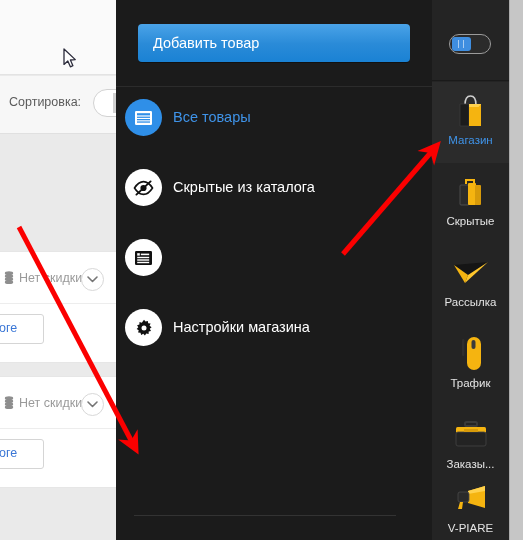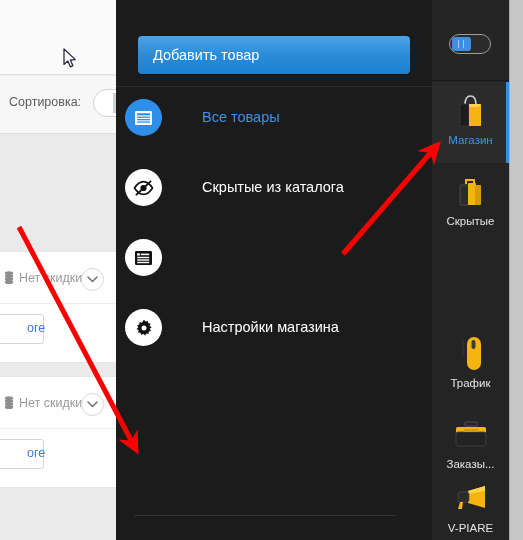--- a/index.html
+++ b/index.html
@@ -122,21 +122,20 @@
     border-radius: 3px;
     background: #fff;
     box-sizing: border-box;
   }
   .blue-btn-partial span {
     position: absolute;
     left: 42px; top: 6px;
     font-size: 12.5px;
     color: #3b77d6;
     white-space: nowrap;
-    padding-left: 28px;
   }
 
   
   .flyout {
     position: absolute;
     left: 116px; top: 0;
     width: 316px;
     height: 540px;
     background: #1b1b1b;
   }
@@ -156,21 +155,20 @@
     border: none;
     cursor: pointer;
     padding: 0;
     color: #ffffff;
     font-family: "Liberation Sans", sans-serif;
     font-size: 14.5px;
     text-align: left;
     text-indent: 15px;
     line-height: 38px;
     box-shadow: 0 1px 0 rgba(0,0,0,0.35);
-    margin-top: 12px;
   }
 
   .menu-list {
     position: absolute;
     left: 0; top: 87px;
     width: 316px;
   }
   .menu-item {
     position: relative;
     height: 70px;
@@ -186,21 +184,20 @@
     align-items: center;
     justify-content: center;
   }
   .menu-item.active .menu-icon { background: #2f8fe8; }
   .menu-label {
     position: absolute;
     left: 57px; top: 22px;
     font-size: 14.5px;
     color: #ffffff;
     white-space: nowrap;
-    margin-left: 29px;
   }
   .menu-item.active .menu-label { color: #3f93e8; }
 
   .menu-sep {
     position: absolute;
     left: 18px; top: 515px;
     width: 262px;
     height: 1px;
     background: #333333;
   }
@@ -247,20 +244,21 @@
   }
   .toggle-knob::before { left: 6px; }
   .toggle-knob::after  { left: 11px; }
 
   .rail-item {
     position: absolute;
     left: 0;
     width: 77px;
     height: 81px;
     cursor: pointer;
+    padding-left: 12px;
   }
   .rail-item.active { background: #2b2b2b; }
   .rail-item.active::after {
     content: "";
     position: absolute;
     right: 0; top: 0;
     width: 3px; height: 81px;
     background: #2f8fe8;
   }
   .rail-glyph {
@@ -456,20 +454,30 @@
         <svg width="34" height="34" viewBox="0 0 34 34">
           <path d="M12 9 L12 5 L20 5 L20 9" fill="none" stroke="#f5b410" stroke-width="2"></path>
           <rect x="6" y="10" width="9" height="20" rx="1" fill="#2b2b2b" stroke="#555" stroke-width="0.8"></rect>
           <rect x="14" y="8" width="8" height="22" rx="1" fill="#f5b410"></rect>
           <rect x="21" y="10" width="6" height="20" rx="1" fill="#d79a0a"></rect>
         </svg>
       </span>
       <span class="rail-label">Скрытые</span>
     </div>
 
+    <div class="rail-item" style="top:244px">
+      <span class="rail-glyph">
+        <svg width="38" height="28" viewBox="0 0 38 28">
+          <path d="M2 6 L36 3 L16 16 Z" fill="#151515"></path>
+          <path d="M2 6 L16 16 L13 24 Z" fill="#f5b410"></path>
+          <path d="M13 24 L16 16 L36 3 Z" fill="#ffc72c"></path>
+        </svg>
+      </span>
+      <span class="rail-label">Рассылка</span>
+    </div>
 
     <div class="rail-item" style="top:325px">
       <span class="rail-glyph">
         <svg width="28" height="38" viewBox="0 0 28 38">
           <rect x="10" y="2" width="14" height="33" rx="7" fill="#f5b410"></rect>
           <rect x="14.5" y="5" width="4" height="9" rx="2" fill="#3b3b3b"></rect>
           <rect x="5" y="4" width="2.4" height="17" rx="1.2" fill="#2e2e2e"></rect>
         </svg>
       </span>
       <span class="rail-label">Трафик</span>

